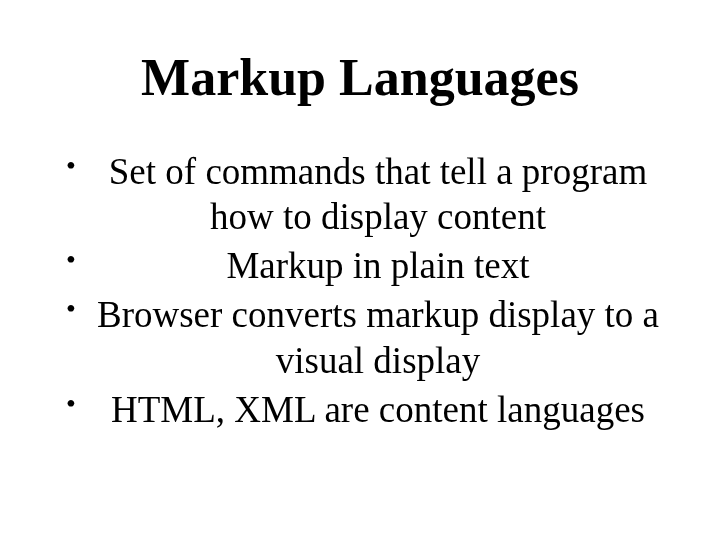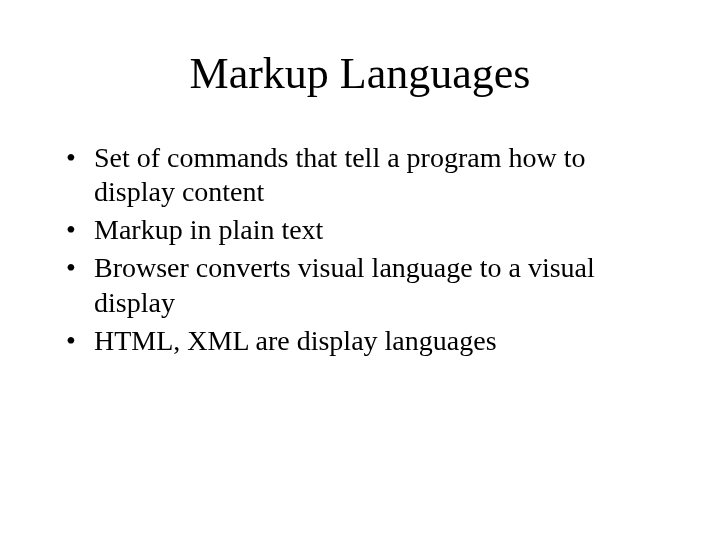--- a/index.html
+++ b/index.html
@@ -9,47 +9,48 @@
     }
     body {
       width: 720px;
       height: 540px;
       background: #ffffff;
       font-family: "Times New Roman", Times, serif;
       color: #000000;
       padding: 48px 58px 0 58px;
     }
     .title {
-      font-size: 44px;
+      font-size: 52px;
       text-align: center;
-      font-weight: normal;
+      font-weight: bold;
       margin-bottom: 42px;
     }
     ul.bullets {
       list-style: none;
       padding-left: 0;
     }
     ul.bullets li {
       position: relative;
-      font-size: 28px;
+      font-size: 37px;
       line-height: 1.22;
       padding-left: 36px;
       margin-bottom: 4px;
+      text-align: center;
     }
     ul.bullets li::before {
       content: "•";
       position: absolute;
       left: 8px;
       top: 0;
       font-size: 28px;
     }
   </style>
 </head>
 <body>
 
 <h1 class="title">Markup Languages</h1>
 
 <ul class="bullets">
   <li>Set of commands that tell a program how to display content</li>
   <li>Markup in plain text</li>
-  <li>Browser converts visual language to a visual display</li>
-  <li>HTML, XML are display languages</li>
+  <li>Browser converts markup display to a visual display</li>
+  <li>HTML, XML are content languages</li>
 </ul>
 
 </body></html>

